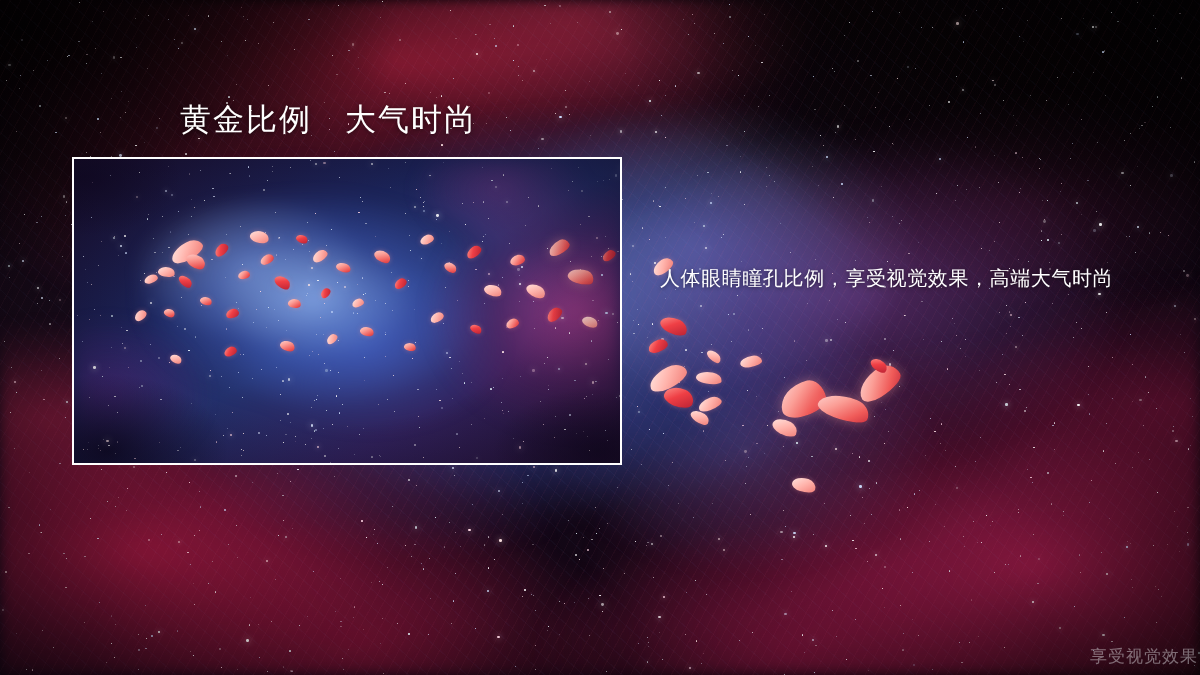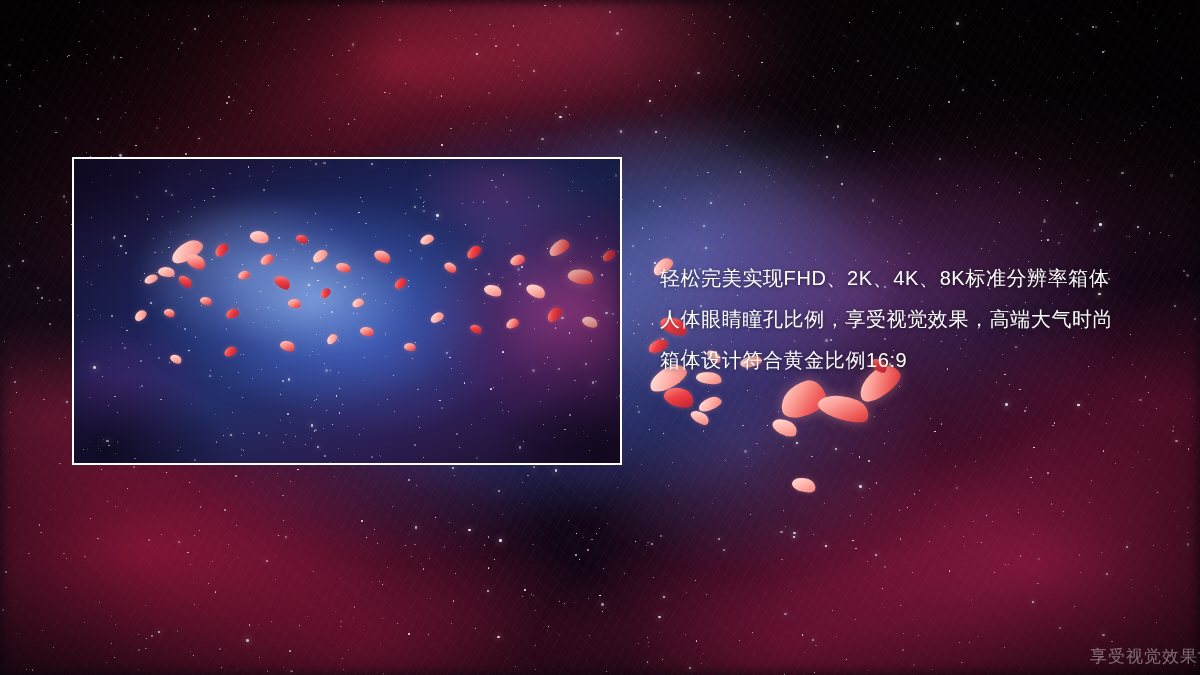--- a/index.html
+++ b/index.html
@@ -1815,22 +1815,21 @@
         <div class="petal pale" style="left:508px;top:158px;width:16px;height:10px;transform:rotate(26deg);opacity:1"></div>
         <div class="petal" style="left:432px;top:160px;width:13px;height:9px;transform:rotate(-16deg);opacity:1"></div>
         <div class="petal deep" style="left:396px;top:166px;width:12px;height:8px;transform:rotate(34deg);opacity:1"></div>
         <div class="petal pale" style="left:356px;top:154px;width:14px;height:9px;transform:rotate(-24deg);opacity:1"></div>
         <div class="petal" style="left:330px;top:184px;width:12px;height:8px;transform:rotate(16deg);opacity:1"></div>
         <div class="petal deep" style="left:528px;top:92px;width:14px;height:9px;transform:rotate(-30deg);opacity:1"></div>
       </div>
     <div class="inner-bg in-vig"></div>
   </div>
 
+  <div id="slide-title">黄金比例　大气时尚</div>
 
   <div id="body-copy">
-    <div class="line">轻松完美实现FHD、2K、4K、8K标准分辨率箱体</div>
     <div class="line">人体眼睛瞳孔比例，享受视觉效果，高端大气时尚</div>
-    <div class="line">箱体设计符合黄金比例16:9</div>
   </div>
 
   <div id="watermark">享受视觉效果</div>
 
 </div>
 
 </body></html>

